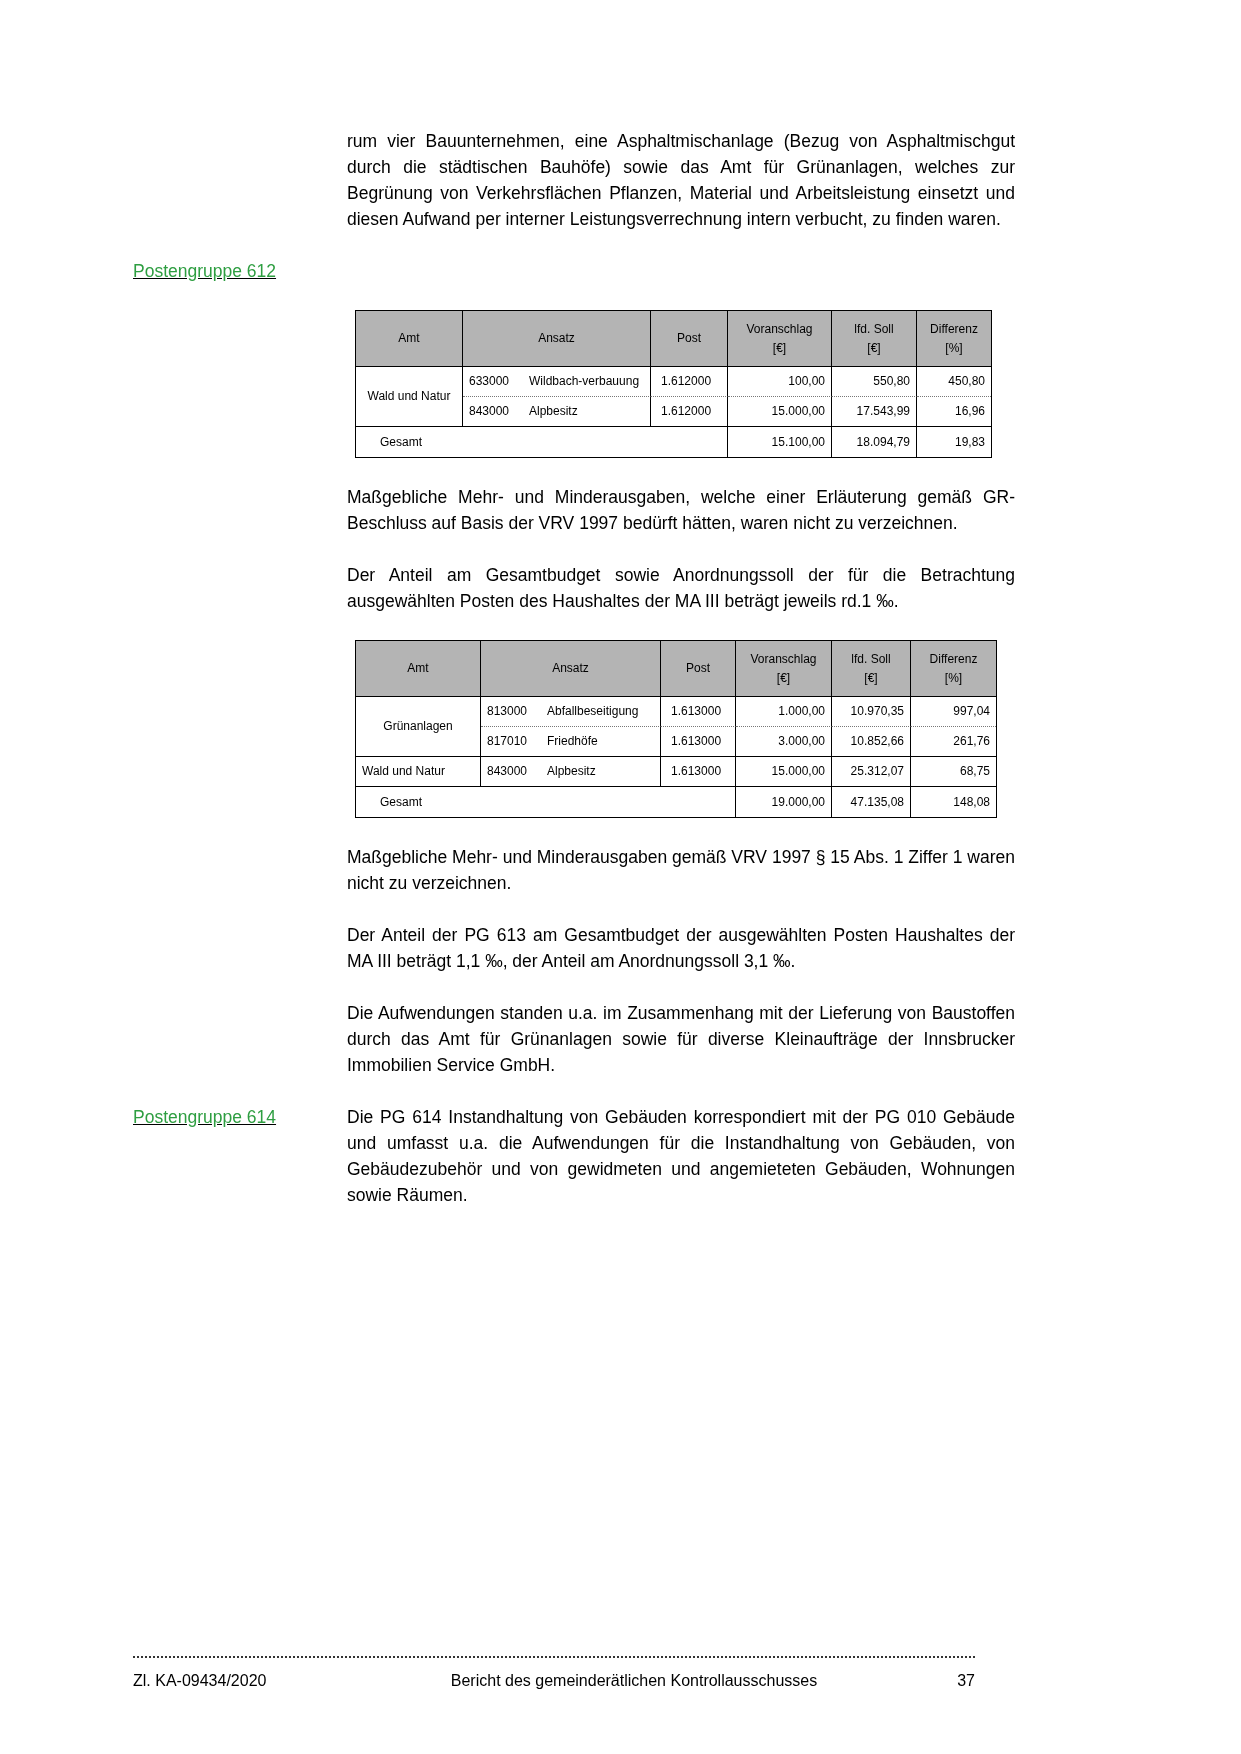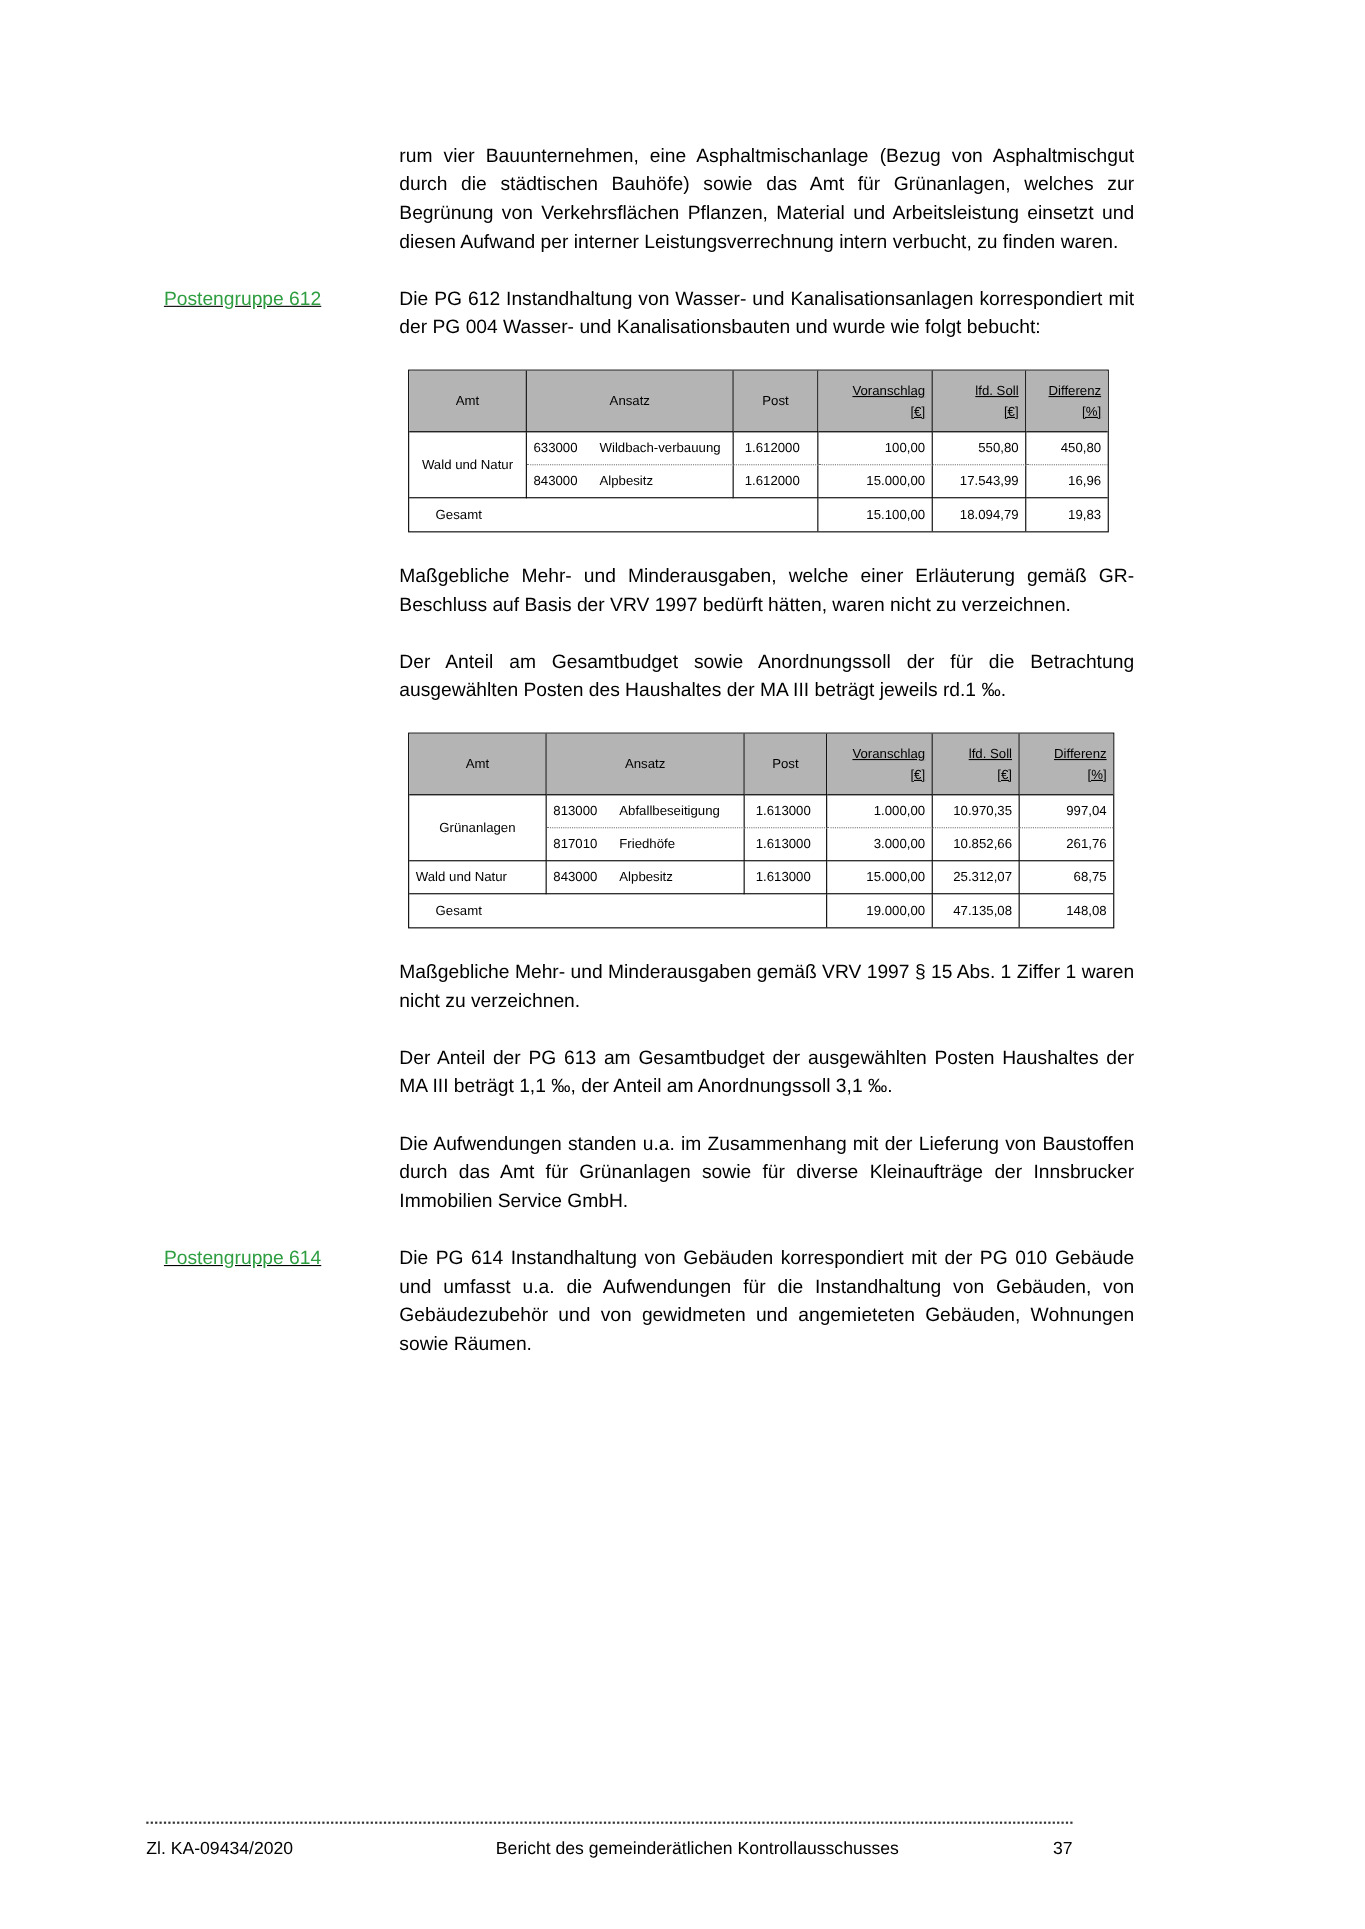--- a/index.html
+++ b/index.html
@@ -1,21 +1,21 @@
 <!DOCTYPE html>
 <html lang="de" style="--heading-green: #2e9e41; --table-header-bg: #b4b4b4;"><head>
 <meta charset="utf-8">
 <style>
   * { margin:0; padding:0; box-sizing:border-box; }
   html,body { background:#ffffff; }
   body {
     width:1241px; height:1754px; position:relative;
     font-family:"Liberation Sans", sans-serif; color:#000;
   }
-  .page { position:absolute; inset:0; overflow:hidden;padding-left:16px; }
+  .page { position:absolute; inset:0; overflow:hidden; }
   .content { padding:128px 226px 0 133px; }
 
   .block { display:flex; align-items:flex-start; margin-bottom:26px; }
   .margin-col { flex:0 0 214px; width:214px;text-decoration:underline; }
   .text-col { flex:0 0 668px; width:668px; }
 
   p.body {
     font-size:17.5px; line-height:26px; text-align:justify;
     text-justify:inter-word;
   }
@@ -34,21 +34,21 @@
   .data-table th, .data-table td {
     border-right:1px solid #000; border-bottom:1px solid #000;
     padding:3px 6px; vertical-align:middle; overflow:hidden;
   }
   .data-table th:last-child, .data-table td:last-child { border-right:none;margin-left:24px; }
   .data-table tr.total-row td { border-bottom:none; }
   .data-table thead th {
     background:var(--table-header-bg, #b4b4b4);
     font-weight:normal; text-align:center; height:56px;
   }
-  .hdr-line { display:block; text-align:right;text-decoration:underline; }
+  .hdr-line { display:block; text-align:center; }
   td.amt-cell { text-align:center; }
   td.ansatz-cell .ansatz-inner { display:flex; align-items:center; }
   td.ansatz-cell .code { flex:0 0 56px; }
   td.ansatz-cell .aname { flex:1; padding-left:4px; text-align:left; }
   td.post-cell { text-align:left; padding-left:10px; height:30px; }
   td.num { text-align:right; height:30px; }
   td.total-label { padding-left:24px; height:30px; }
   .dotted { border-bottom:1px dotted #777 !important; }
 
   
@@ -68,23 +68,20 @@
     <div class="block">
       <div class="margin-col"></div>
       <div class="text-col">
         <p class="body">rum vier Bauunternehmen, eine Asphaltmischanlage (Bezug von Asphaltmischgut durch die städtischen Bauhöfe) sowie das Amt für Grünanlagen, welches zur Begrünung von Verkehrsflächen Pflanzen, Material und Arbeitsleistung einsetzt und diesen Aufwand per interner Leistungsverrechnung intern verbucht, zu finden waren.</p>
       </div>
     </div>
 
     <div class="block">
       <div class="margin-col">
         <span class="green-label">Postengruppe 612</span>
-      </div>
-      <div class="text-col">
-        <p class="body">Die PG 612 Instandhaltung von Wasser- und Kanalisationsanlagen korrespondiert mit der PG 004 Wasser- und Kanalisationsbauten und wurde wie folgt bebucht:</p>
       </div>
     </div>
 
     <div class="block">
       <div class="margin-col"></div>
       <div class="text-col table-wrap">
         <table class="data-table" style="width:635px">
           <colgroup>
             <col style="width:107px">
               <col style="width:188px">

